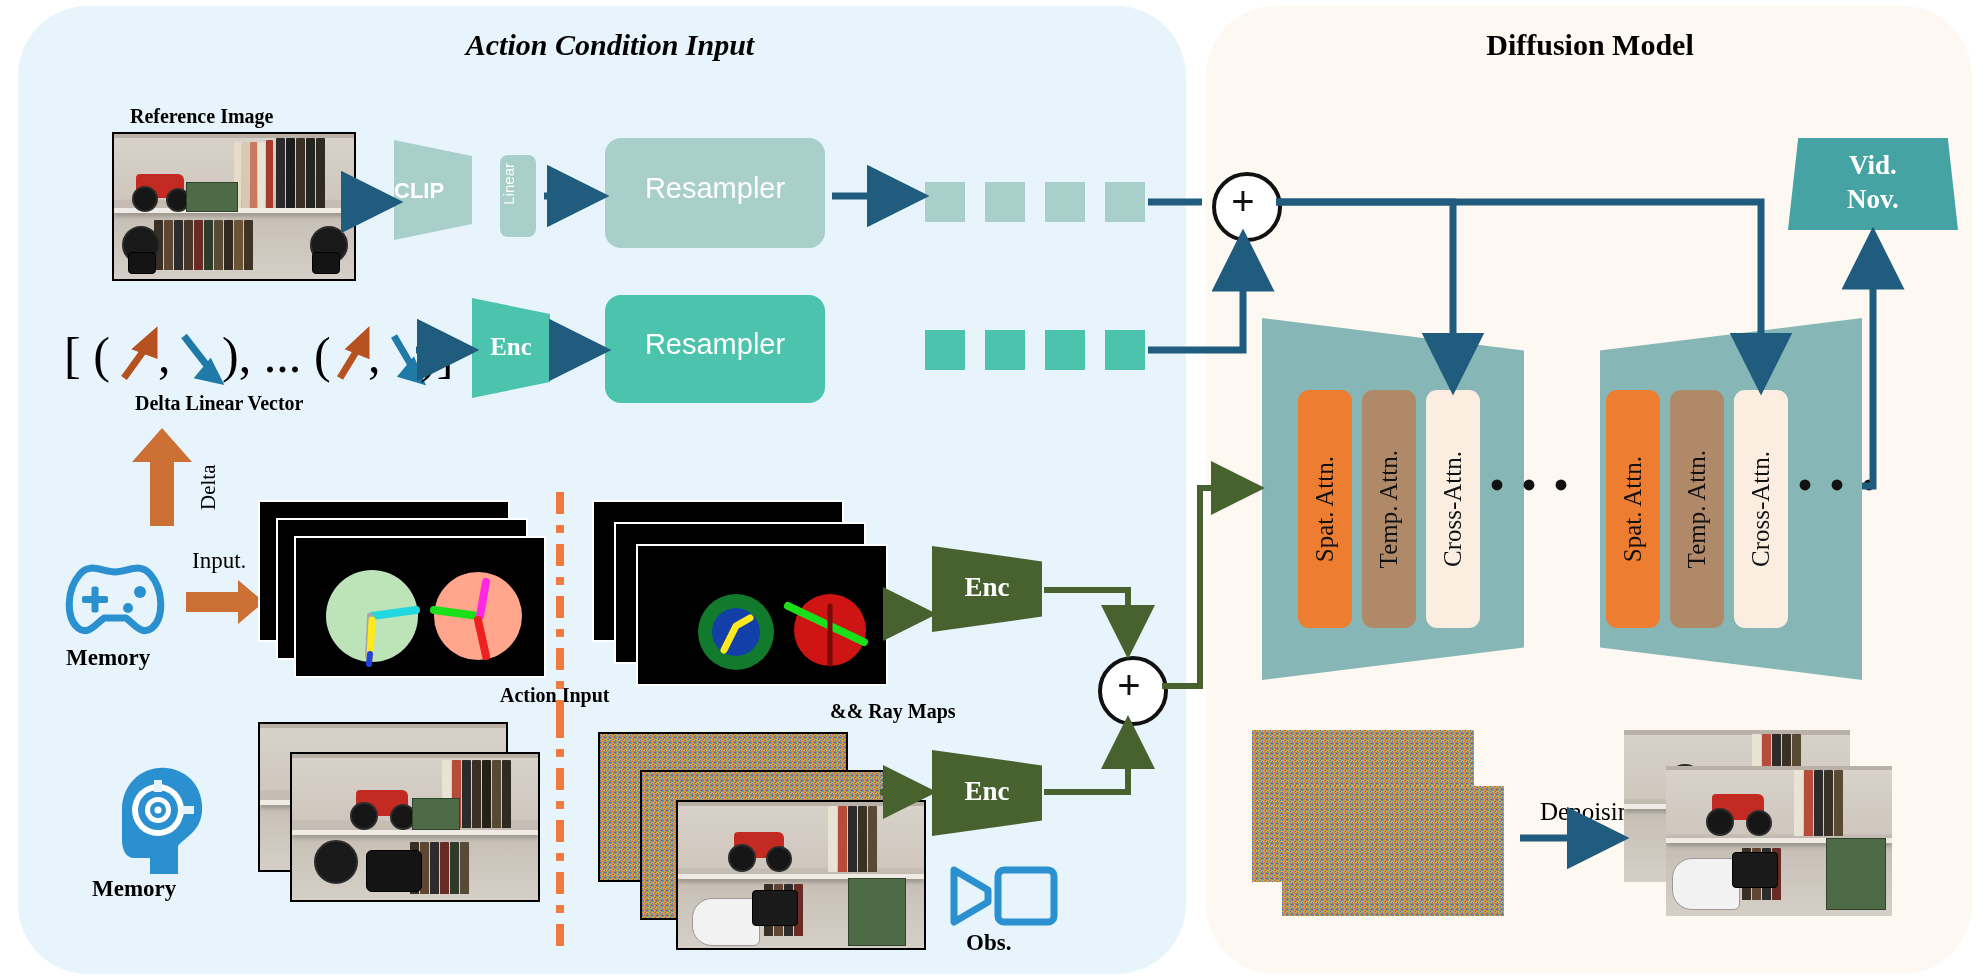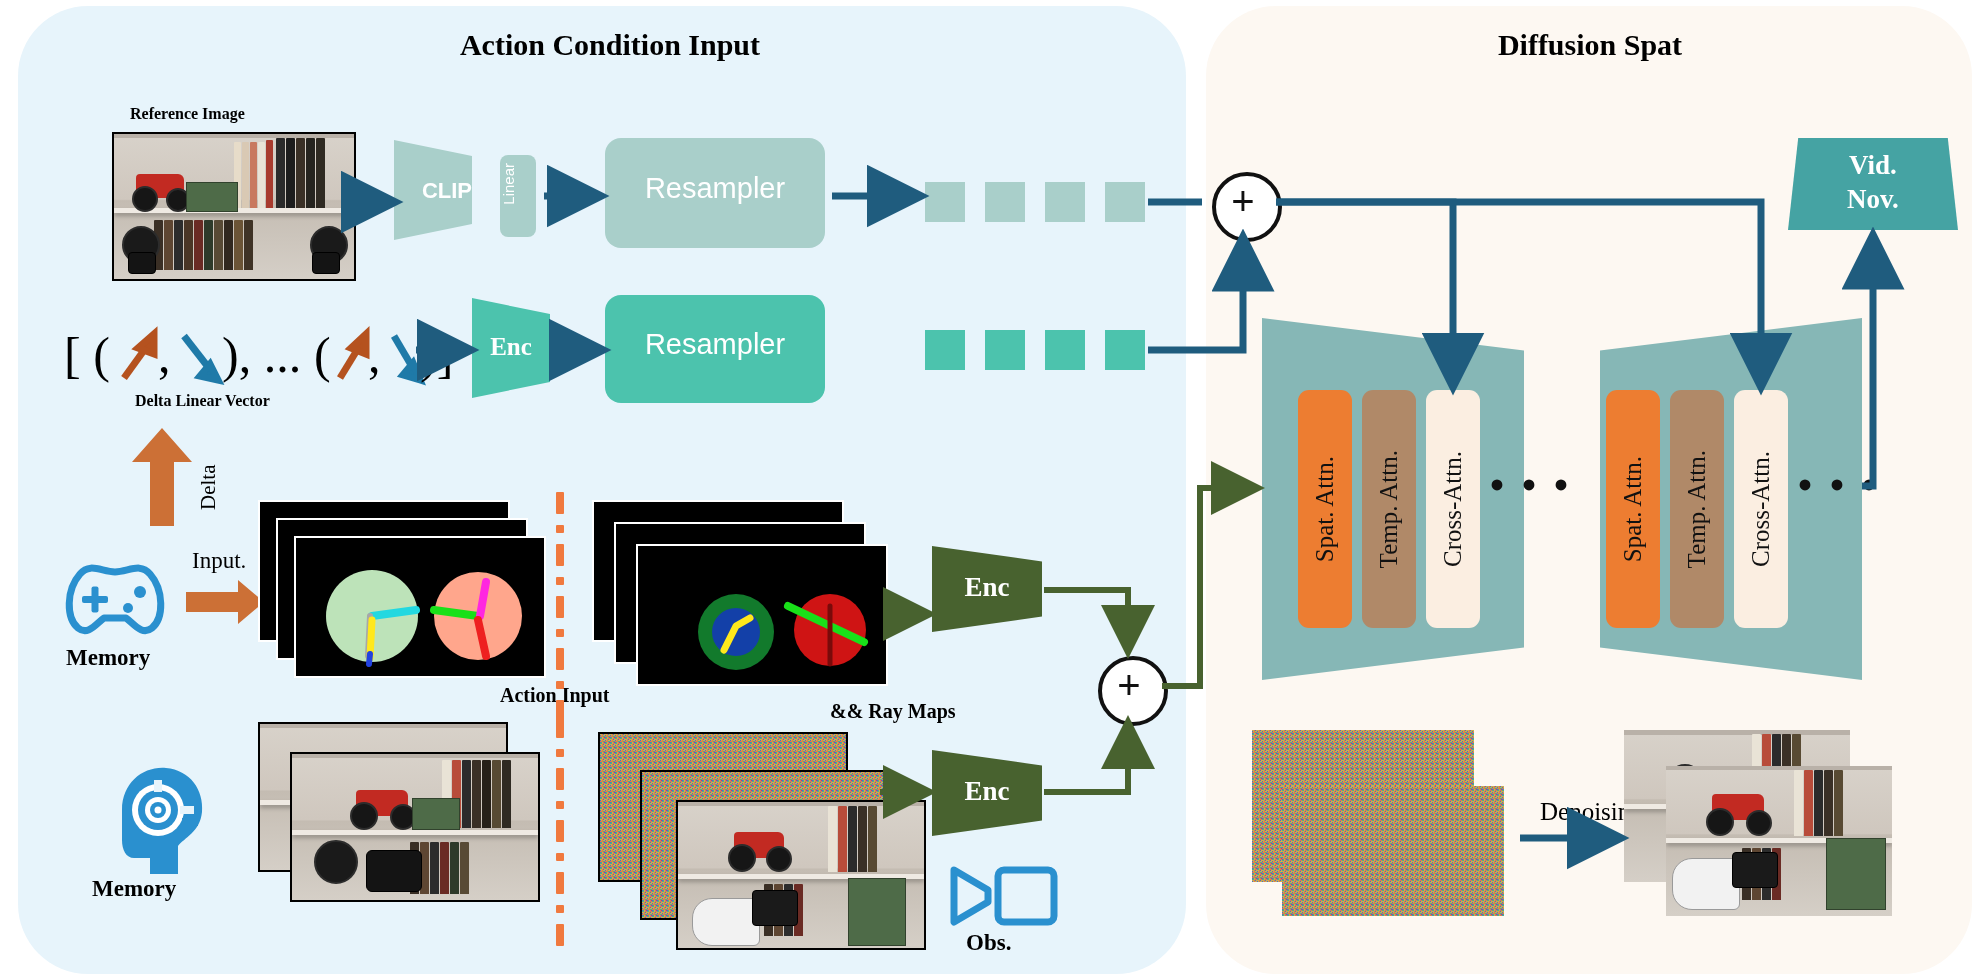--- a/index.html
+++ b/index.html
@@ -9,21 +9,21 @@
 
   
   #left-panel{left:18px;top:6px;width:1168px;height:968px;
      background:#e7f4fb;border-radius:70px 70px 70px 70px;}
   #right-panel{left:1206px;top:6px;width:766px;height:968px;
      background:#fdf8f2;border-radius:70px;}
 
   .panel-title{font-weight:bold;font-size:30px;color:#000;text-align:center;}
 
   
-  .lbl{font-weight:bold;font-size:16px;color:#000;}
+  .lbl{font-weight:bold;font-size:20px;color:#000;}
   .lbl-sm{font-size:17px;color:#000;}
   .white-lbl{color:#fff;font-family:"Liberation Sans",sans-serif;}
 
   
   .photo{background:#cfc8c0;border:2px solid #000;overflow:hidden;position:relative;}
   .shelf-bg{position:absolute;inset:0;
      background:
        linear-gradient(#b9b1a8 0 3%, rgba(0,0,0,0) 3%),
        linear-gradient(180deg,#d8d2ca 0%,#cfc7be 45%,#c4bcb2 46%,#d5cfc7 100%);}
   .shelf-line{position:absolute;left:0;right:0;height:5px;background:#efeae3;
@@ -59,22 +59,22 @@
   .sep i.lg{height:22px;} .sep i.sm{height:8px;}
 
   .blackpanel{position:absolute;background:#000;border:2px solid #ffffff;}
 </style>
 </head>
 <body>
 
 <div class="abs" id="left-panel"></div>
 <div class="abs" id="right-panel"></div>
 
-<div class="abs panel-title" style="left:300px;top:28px;width:620px;">Action Condition Input</div>
-<div class="abs panel-title" style="left:1320px;top:28px;width:540px;">Diffusion Spat</div>
+<div class="abs panel-title" style="left:300px;top:28px;width:620px;font-style:italic;">Action Condition Input</div>
+<div class="abs panel-title" style="left:1320px;top:28px;width:540px;">Diffusion Model</div>
 
 <div class="abs lbl" style="left:130px;top:105px;">Reference Image</div>
 
 <div class="abs photo" style="left:112px;top:132px;width:240px;height:145px;">
   <div class="shelf-bg"></div>
   <div class="shelf-line" style="top:74px;"></div>
   <div class="book" style="left:120px;height:66px;background:#e7dcc9;top:8px;bottom:auto;"></div>
   <div class="book" style="left:128px;height:66px;background:#d9c9b4;top:8px;bottom:auto;"></div>
   <div class="book" style="left:136px;height:66px;background:#c8795f;top:8px;bottom:auto;"></div>
   <div class="book" style="left:144px;height:66px;background:#e9e3d6;top:8px;bottom:auto;"></div>
@@ -99,21 +99,21 @@
   <div class="book" style="left:120px;top:86px;height:50px;background:#6b5436;bottom:auto;width:9px;"></div>
   <div class="book" style="left:130px;top:86px;height:50px;background:#3f3326;bottom:auto;width:9px;"></div>
   <div class="wheel" style="left:8px;top:92px;width:34px;height:34px;background:#1a1a1a;"></div>
   <div class="wheel" style="left:196px;top:92px;width:34px;height:34px;background:#1a1a1a;"></div>
   <div class="arm" style="left:14px;top:118px;width:26px;height:20px;background:#141414;border-color:#000;"></div>
   <div class="arm" style="left:198px;top:118px;width:26px;height:20px;background:#141414;border-color:#000;"></div>
 </div>
 
 <div class="abs" style="left:394px;top:140px;width:78px;height:100px;
      background:#a9cfca;clip-path:polygon(0% 0%,100% 16%,100% 84%,0% 100%);"></div>
-<div class="abs white-lbl" style="left:394px;top:178px;width:78px;text-align:right;font-size:22px;font-weight:600;">CLIP</div>
+<div class="abs white-lbl" style="left:394px;top:178px;width:78px;text-align:left;font-size:22px;font-weight:600;">CLIP</div>
 
 <div class="abs rbox" style="left:500px;top:155px;width:36px;height:82px;background:#a9cfca;border-radius:8px;"></div>
 <div class="abs white-lbl vtxt" style="left:500px;top:163px;width:36px;text-align:center;font-size:15px;">Linear</div>
 
 <div class="abs rbox" style="left:605px;top:138px;width:220px;height:110px;background:#a9cfca;"></div>
 <div class="abs white-lbl" style="left:605px;top:172px;width:220px;text-align:center;font-size:29px;">Resampler</div>
 
 <div class="abs tok" style="left:925px;top:182px;width:40px;height:40px;background:#a9cfca;"></div>
 <div class="abs tok" style="left:985px;top:182px;width:40px;height:40px;background:#a9cfca;"></div>
 <div class="abs tok" style="left:1045px;top:182px;width:40px;height:40px;background:#a9cfca;"></div>

